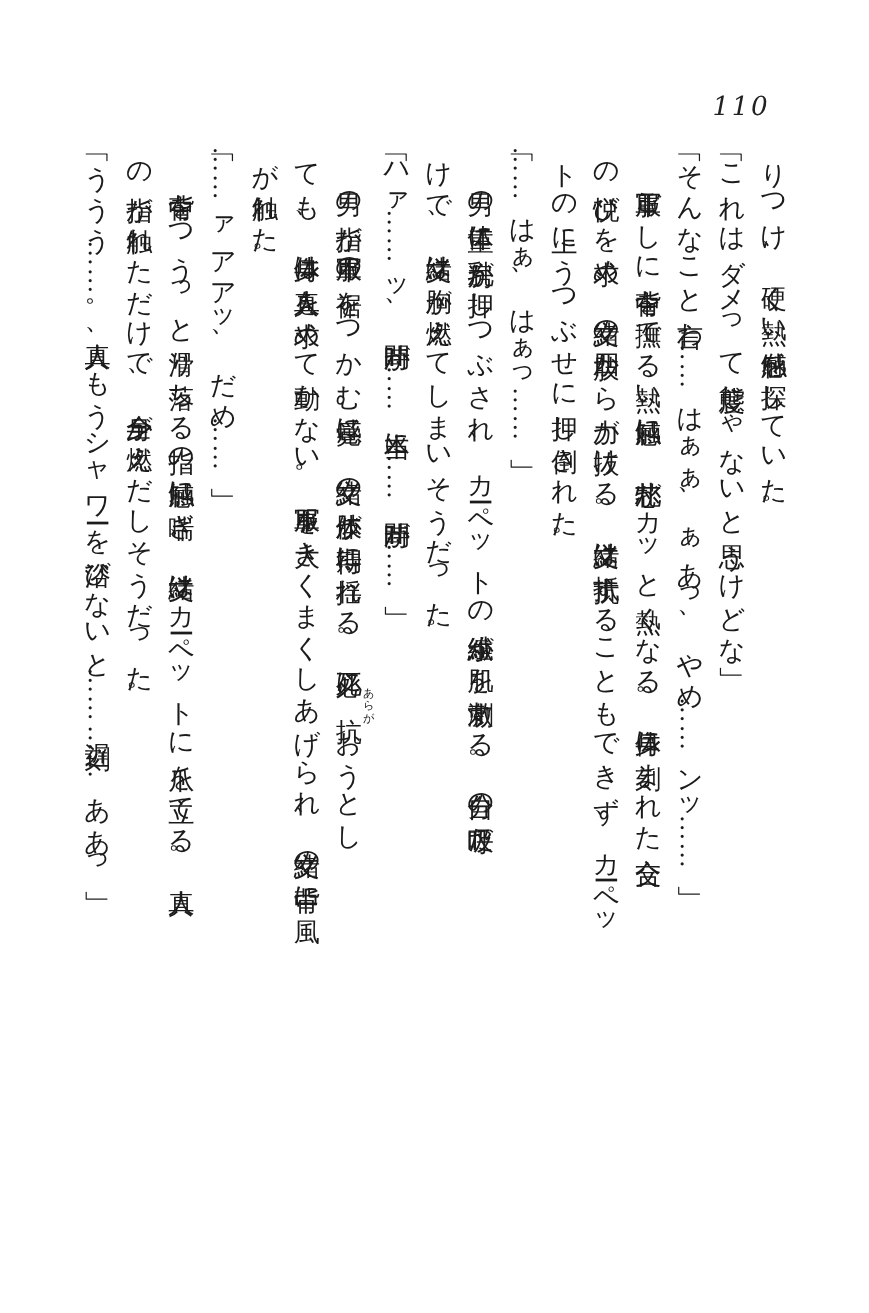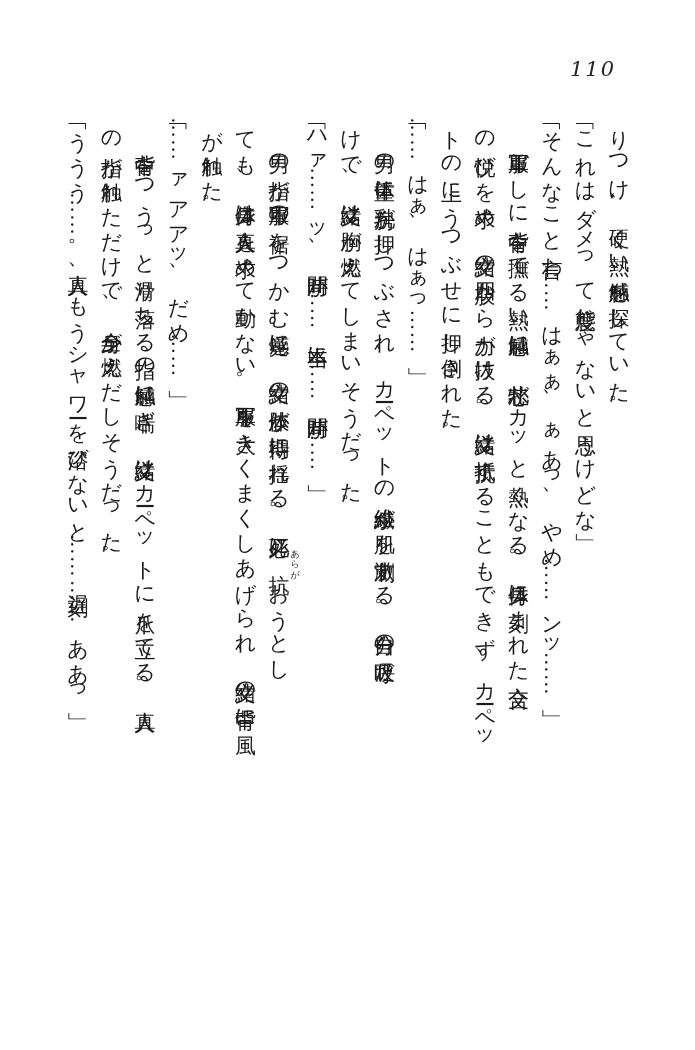--- a/index.html
+++ b/index.html
@@ -10,21 +10,21 @@
   body {
     position: relative;
     width: 695px;
     height: 1050px;
     overflow: hidden;
     color: #1b1b1b;
     font-family: "Liberation Serif", "DejaVu Serif", serif;
   }
   .page-number {
     position: absolute;
-    top: 57px;
+    top: 73px;
     left: 570px;
     font-style: italic;
     font-size: 21px;
     letter-spacing: 2px;
     font-family: "DejaVu Serif", serif;
     color: #222222;
   }
   .text-block {
     position: absolute;
     top: 116px;

